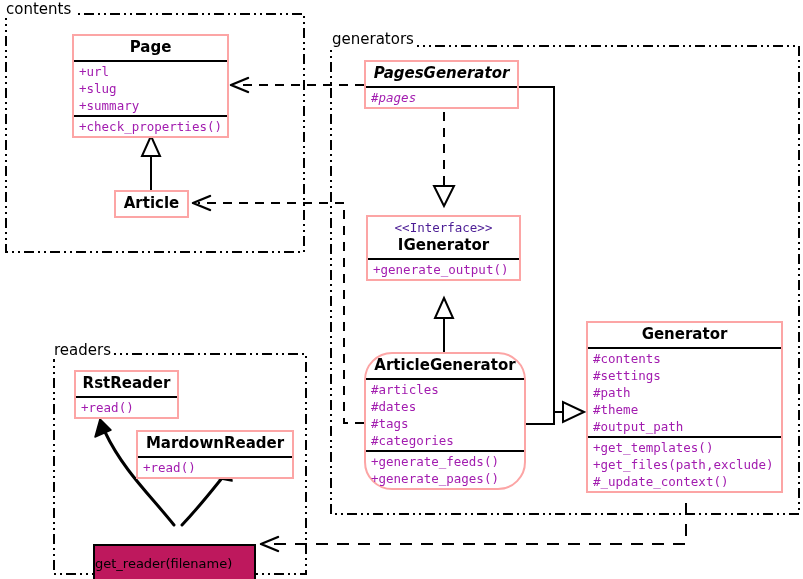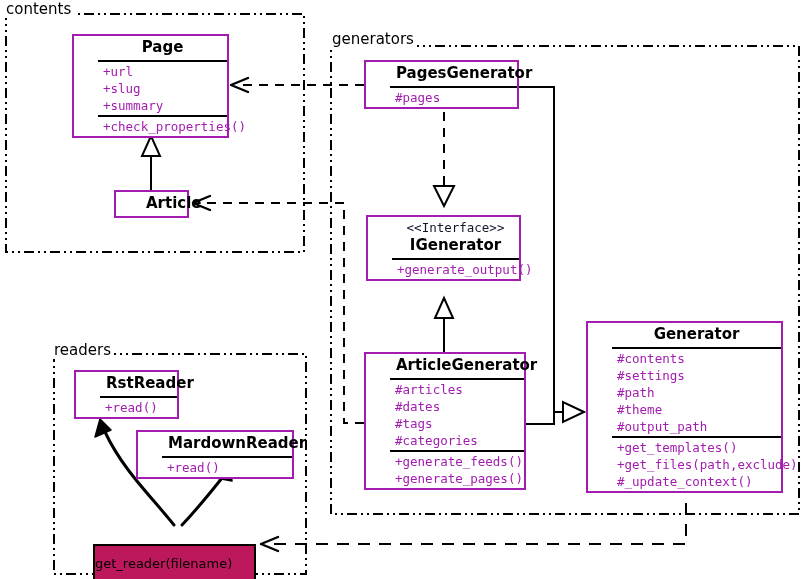--- a/index.html
+++ b/index.html
@@ -18,41 +18,40 @@
   #svg-layer {
     position: absolute;
     left: 0; top: 0;
     width: 803px;
     height: 579px;
   }
   
   .uml-class {
     position: absolute;
     box-sizing: border-box;
-    border: 2px solid #a21caf;
+    border: 2px solid #fca5a5;
     background: #ffffff;
     z-index: 5;
-    padding-left: 24px;
   }
   .uml-name {
     text-align: center;
     font-weight: bold;
     font-size: 15px;
     font-family: "DejaVu Sans", sans-serif;
     color: #000;
     padding: 3px 6px 4px 6px;
     line-height: 1.15;
     white-space: nowrap;
   }
   .uml-stereo {
     text-align: center;
     font-size: 12.5px;
     font-weight: normal;
     font-family: "DejaVu Sans Mono", monospace;
-    color: #0f172a;
+    color: #4c1d95;
     line-height: 1.1;
     padding-top: 1px;
   }
   .uml-compartment {
     border-top: 2px solid #000;
     padding: 1px 0 1px 2px;
   }
   .uml-item {
     font-family: "DejaVu Sans Mono", monospace;
     font-size: 12.5px;
@@ -183,38 +182,38 @@
     </div>
     <div class="uml-compartment">
       <div class="uml-item">+check_properties()</div>
     </div>
   </div>
 
   <div class="uml-class" style="left:114px; top:190px; width:75px;">
     <div class="uml-name">Article</div>
   </div>
 
-  <div class="uml-class" style="left:364px; top:60px; width:155px;">
+  <div class="uml-class" style="left:364px; top:60px; width:155px;font-style:italic;">
     <div class="uml-name">PagesGenerator</div>
     <div class="uml-compartment">
       <div class="uml-item">#pages</div>
     </div>
   </div>
 
   <div class="uml-class" style="left:366px; top:215px; width:155px;">
     <div class="uml-name">
       <div class="uml-stereo">&lt;&lt;Interface&gt;&gt;</div>
       <div style="padding-top:2px;">IGenerator</div>
     </div>
     <div class="uml-compartment">
       <div class="uml-item">+generate_output()</div>
     </div>
   </div>
 
-  <div class="uml-class" style="left:364px; top:352px; width:162px;">
+  <div class="uml-class" style="left:364px; top:352px; width:162px;border-radius:28px;">
     <div class="uml-name">ArticleGenerator</div>
     <div class="uml-compartment">
       <div class="uml-item">#articles</div>
       <div class="uml-item">#dates</div>
       <div class="uml-item">#tags</div>
       <div class="uml-item">#categories</div>
     </div>
     <div class="uml-compartment">
       <div class="uml-item">+generate_feeds()</div>
       <div class="uml-item">+generate_pages()</div>

